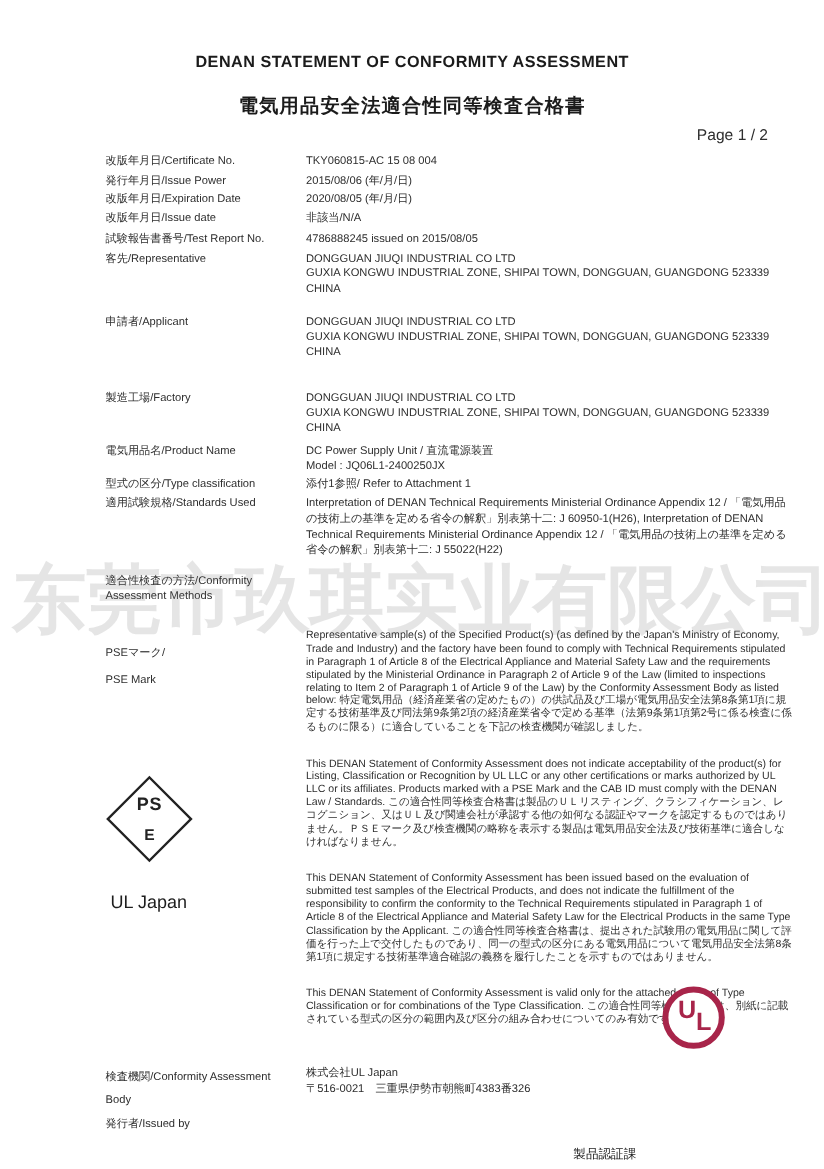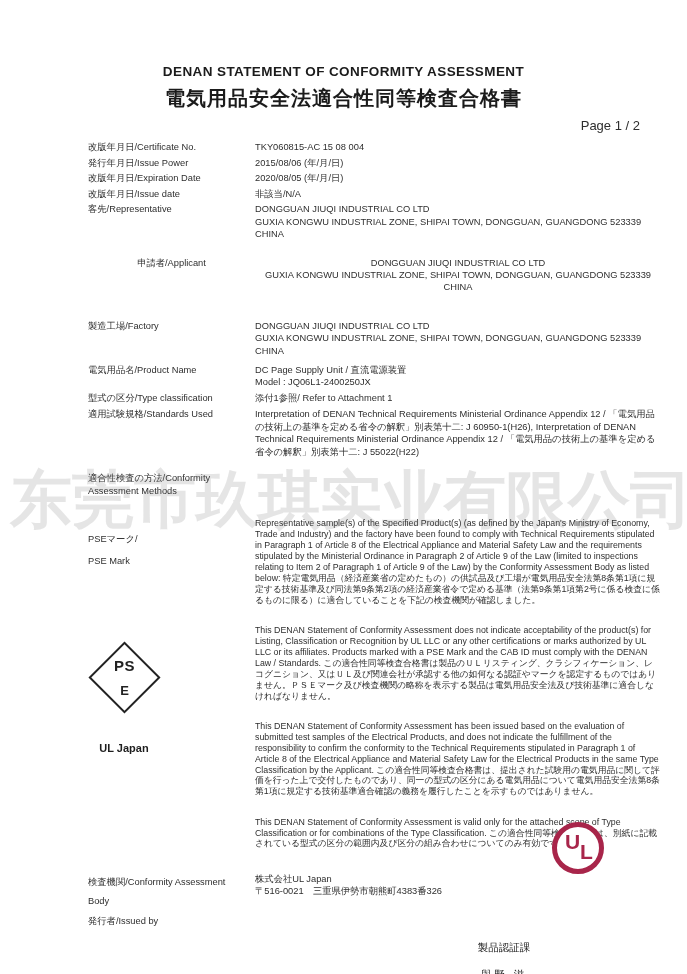--- a/index.html
+++ b/index.html
@@ -5,51 +5,51 @@
   html,body{margin:0;padding:0;background:#ffffff;}
   .doc{
     position:relative;
     width:687px;height:974px;
     background:#ffffff;
     overflow:hidden;
     font-family:"Liberation Sans","DejaVu Sans",sans-serif;
     color:#2e2e2e;
   }
   
-  .header{padding-top:64px;text-align:center;}
+  .header{padding-top:44px;text-align:center;}
   .title{font-size:13.5px;font-weight:bold;color:#1b1b1b;letter-spacing:.4px;}
-  .subtitle{font-size:20px;font-weight:bold;color:#1b1b1b;margin-top:6px;letter-spacing:1px;}
+  .subtitle{font-size:16px;font-weight:bold;color:#1b1b1b;margin-top:19px;letter-spacing:1px;}
   .page-label{text-align:right;font-size:13px;color:#2e2e2e;padding-right:47px;margin-top:6px;}
   
   .rows{padding:8px 26px 0 88px;font-size:9.3px;}
   .row{display:grid;grid-template-columns:167px 1fr;margin-bottom:3.2px;}
   .lbl,.val{line-height:12.4px;white-space:pre-line;}
   .row-test-report{margin-top:6px;}
-  .row-applicant{margin-top:16px;text-align:center;}
+  .row-applicant{margin-top:16px;}
   .row-factory{margin-top:26px;}
   .row-product{margin-top:7px;}
   .row-standards .val{line-height:12.9px;}
   .row-methods{margin-top:13px;}
   .pse-row{margin-top:9px;}
   .pse-row .lbl{line-height:22px;}
   .paragraphs p{margin:0 0 7px 0;font-size:8.8px;line-height:10.9px;white-space:normal;}
-  .row-cab{margin-top:4px;}
+  .row-cab{margin-top:14px;}
   .row-cab .lbl{line-height:19px;}
   .row-issued{margin-top:4px;}
   
   .pse-wrap{margin-top:26px;width:72px;text-align:center;}
   .pse-diamond{
     width:47px;height:47px;margin:10px auto 12px auto;
     border:2px solid #222;transform:rotate(45deg);
     display:flex;align-items:center;justify-content:center;background:#fff;
   }
   .pse-inner{transform:rotate(-45deg);text-align:center;font-weight:bold;color:#222;line-height:1;}
   .pse-inner .ps{font-size:15px;display:block;letter-spacing:.5px;}
   .pse-inner .e{font-size:13px;display:block;margin-top:1px;}
-  .pse-caption{font-size:11px;font-weight:bold;color:#1e1e1e;}
+  .pse-caption{font-size:15px;font-weight:normal;color:#1e1e1e;}
   
   .sig-block{margin-left:158px;width:182px;text-align:center;}
   .sig-dept{font-size:10.5px;line-height:15px;color:#242424;text-align:center;}
   .sig-name-jp{font-size:10.5px;line-height:15px;letter-spacing:3px;color:#242424;}
   
   .ul-logo{
     position:absolute;left:552px;top:822px;width:52px;height:52px;
     border:5px solid #a8254a;border-radius:50%;box-sizing:border-box;background:#fff;
   }
   .ul-logo span{position:absolute;font-weight:800;color:#a8254a;font-size:21px;line-height:1;
@@ -88,41 +88,45 @@
     </div>
     <div class="row">
       <div class="lbl">改版年月日/Expiration Date</div>
       <div class="val">2020/08/05 (年/月/日)</div>
     </div>
     <div class="row">
       <div class="lbl">改版年月日/Issue date</div>
       <div class="val">非該当/N/A</div>
     </div>
 
+    <div class="row row-test-report">
+      <div class="lbl">試験報告書番号/Test Report No.</div>
+      <div class="val">4786888245 issued on 2015/08/05</div>
+    </div>
     <div class="row">
       <div class="lbl">客先/Representative</div>
       <div class="val">DONGGUAN JIUQI INDUSTRIAL CO LTD
 GUXIA KONGWU INDUSTRIAL ZONE, SHIPAI TOWN, DONGGUAN, GUANGDONG 523339 CHINA</div>
     </div>
 
     <div class="row row-applicant">
       <div class="lbl">申請者/Applicant</div>
       <div class="val">DONGGUAN JIUQI INDUSTRIAL CO LTD
 GUXIA KONGWU INDUSTRIAL ZONE, SHIPAI TOWN, DONGGUAN, GUANGDONG 523339 CHINA</div>
     </div>
 
     <div class="row row-factory">
       <div class="lbl">製造工場/Factory</div>
       <div class="val">DONGGUAN JIUQI INDUSTRIAL CO LTD
 GUXIA KONGWU INDUSTRIAL ZONE, SHIPAI TOWN, DONGGUAN, GUANGDONG 523339 CHINA</div>
     </div>
 
     <div class="row row-product">
       <div class="lbl">電気用品名/Product Name</div>
-      <div class="val">DC Page Supply Unit / 直流電源装置
+      <div class="val">DC Power Supply Unit / 直流電源装置
 Model : JQ06L1-2400250JX</div>
     </div>
     <div class="row">
       <div class="lbl">型式の区分/Type classification</div>
       <div class="val">添付1参照/ Refer to Attachment 1</div>
     </div>
     <div class="row row-standards">
       <div class="lbl">適用試験規格/Standards Used</div>
       <div class="val">Interpretation of DENAN Technical Requirements Ministerial Ordinance Appendix 12 / 「電気用品の技術上の基準を定める省令の解釈」別表第十二: J 60950-1(H26), Interpretation of DENAN Technical Requirements Ministerial Ordinance Appendix 12 / 「電気用品の技術上の基準を定める省令の解釈」別表第十二: J 55022(H22)</div>
     </div>

